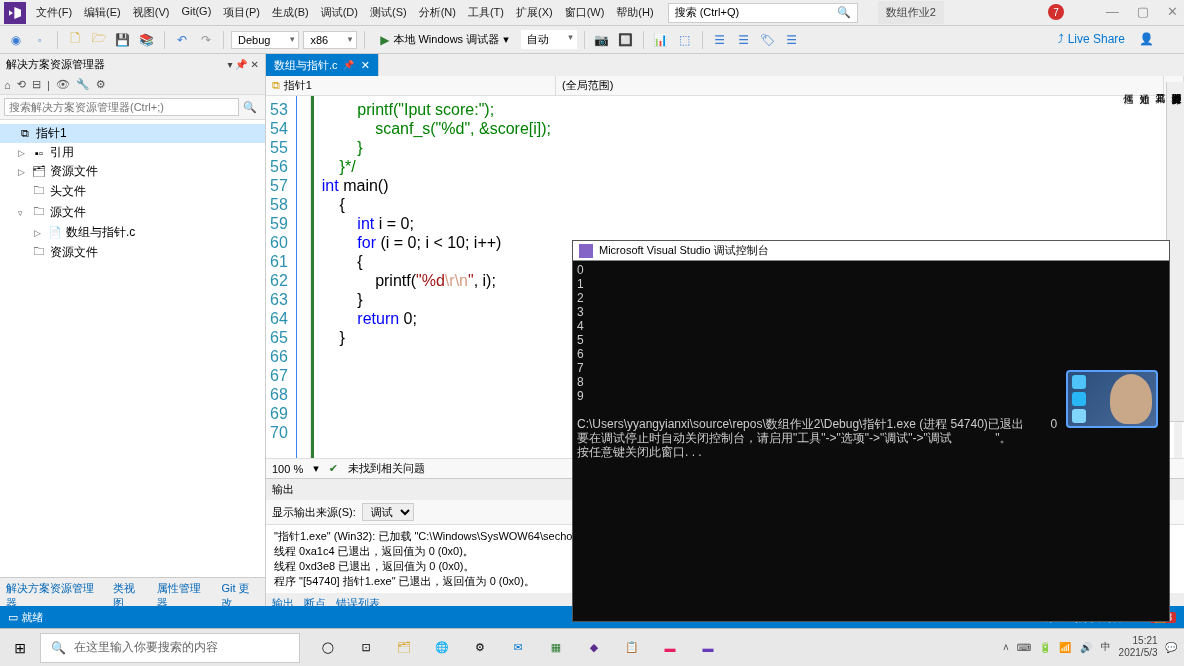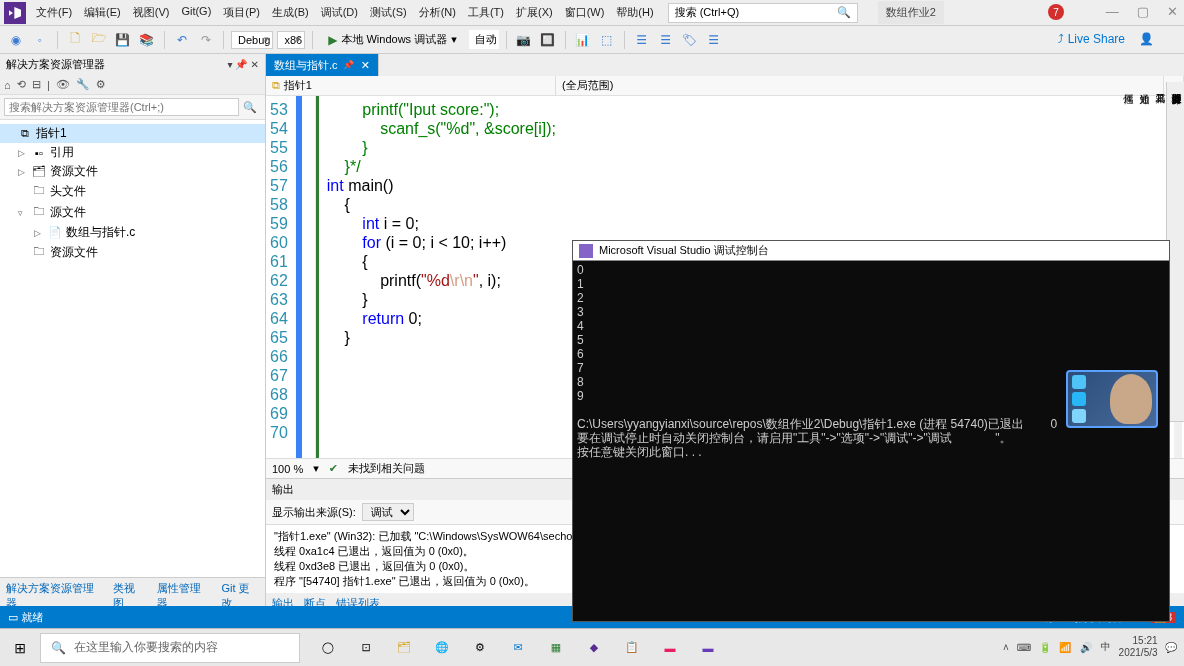--- a/index.html
+++ b/index.html
@@ -10,21 +10,21 @@
 .menu-items { display:flex; }
 .menu-items span { padding:4px 6px; cursor:pointer; color:#1e1e1e; }
 .search-box { margin-left:8px; width:190px; height:20px; border:1px solid #ccc; padding:2px 6px; display:flex; align-items:center; justify-content:space-between; background:#fff; font-size:11px; }
 .search-box .mg { color:#888; }
 .solution-name { margin-left:20px; padding:4px 8px; color:#444; background:#e6e6e6; }
 .notif-badge { position:absolute; right:120px; top:4px; width:16px; height:16px; border-radius:50%; background:#d32f2f; color:#fff; display:flex; align-items:center; justify-content:center; font-size:10px; }
 .win-controls { position:absolute; right:6px; top:4px; display:flex; gap:18px; color:#888; font-size:13px; }
 .toolbar { display:flex; align-items:center; height:28px; background:#eee; border-bottom:1px solid #ccc; padding:0 6px; gap:4px; }
 .tb-btn { width:20px; height:20px; display:flex; align-items:center; justify-content:center; color:#3a7bd5; font-size:12px; }
 .tb-sep { width:1px; height:18px; background:#ccc; margin:0 3px; }
-.tb-combo { border:1px solid #ccc; padding:2px 2px 2px 6px; background:#fff; position:relative; font-size:11px; }
+.tb-combo { border:1px solid #ccc; padding:2px 28px 2px 6px; background:#fff; position:relative; font-size:11px; }
 .tb-combo::after { content:"▾"; position:absolute; right:4px; top:2px; font-size:9px; color:#666; }
 .run-btn { display:flex; align-items:center; gap:4px; padding:2px 8px; }
 .run-btn .tri { color:#2e7d32; font-size:12px; }
 .live-share { position:absolute; right:30px; top:32px; color:#0078d4; display:flex; align-items:center; gap:4px; font-size:12px; }
 .main { display:flex; height:560px; }
 .solution-panel { width:266px; border-right:1px solid #ccc; display:flex; flex-direction:column; background:#f5f5f5; }
 .sp-header { display:flex; justify-content:space-between; align-items:center; padding:3px 6px; background:#eee; font-size:11px; }
 .sp-header .pin { font-size:10px; color:#444; }
 .sp-toolbar { display:flex; align-items:center; gap:6px; padding:3px 4px; background:#eee; border-bottom:1px solid #ddd; }
 .sp-toolbar span { color:#555; font-size:11px; }
@@ -42,21 +42,21 @@
 .editor-area { flex:1; display:flex; flex-direction:column; position:relative; }
 .doc-tabs { display:flex; background:#eee; height:22px; }
 .doc-tab { display:flex; align-items:center; padding:0 8px; background:#fff3cf; border-right:1px solid #ccc; gap:6px; font-size:11px; }
 .doc-tab.active { background:#007acc; color:#fff; }
 .doc-tab .pin { font-size:9px; }
 .doc-tab .close { font-size:11px; cursor:pointer; }
 .nav-bar { display:flex; background:#f8f8f8; border-bottom:1px solid #e0e0e0; height:20px; }
 .nav-combo { flex:1; border-right:1px solid #ddd; padding:2px 6px; font-size:11px; display:flex; align-items:center; gap:4px; }
 .nav-combo .ico { color:#d4a017; }
 .code-view { flex:1; display:flex; background:#fff; overflow:hidden; font-family:Consolas,monospace; font-size:16px; position:relative; }
-.gutter { background:#fff; text-align:right; color:#2b91af; padding:4px 8px 4px 4px; border-right:6px solid #3b82f6; font-size:16px; line-height:19px; }
+.gutter { background:#fff; text-align:right; color:#2b91af; padding:4px 8px 4px 4px; border-right:1px solid #3b82f6; font-size:16px; line-height:19px; }
 .fold-col { width:14px; background:#fff; border-right:1px solid #e8e8e8; position:relative; }
 .ind-col { width:6px; background:#fff; }
 .code-lines { padding:4px 0 4px 8px; line-height:19px; position:relative; }
 .code-lines .ln { white-space:pre; }
 .kwd { color:#0000ff; }
 .str { color:#a31515; }
 .cmt { color:#008000; }
 .esc { color:#d69d85; }
 .zoom-bar { display:flex; align-items:center; padding:2px 6px; background:#f8f8f8; border-top:1px solid #ddd; gap:10px; font-size:11px; }
 .zoom-bar .ok { color:#2e7d32; }

